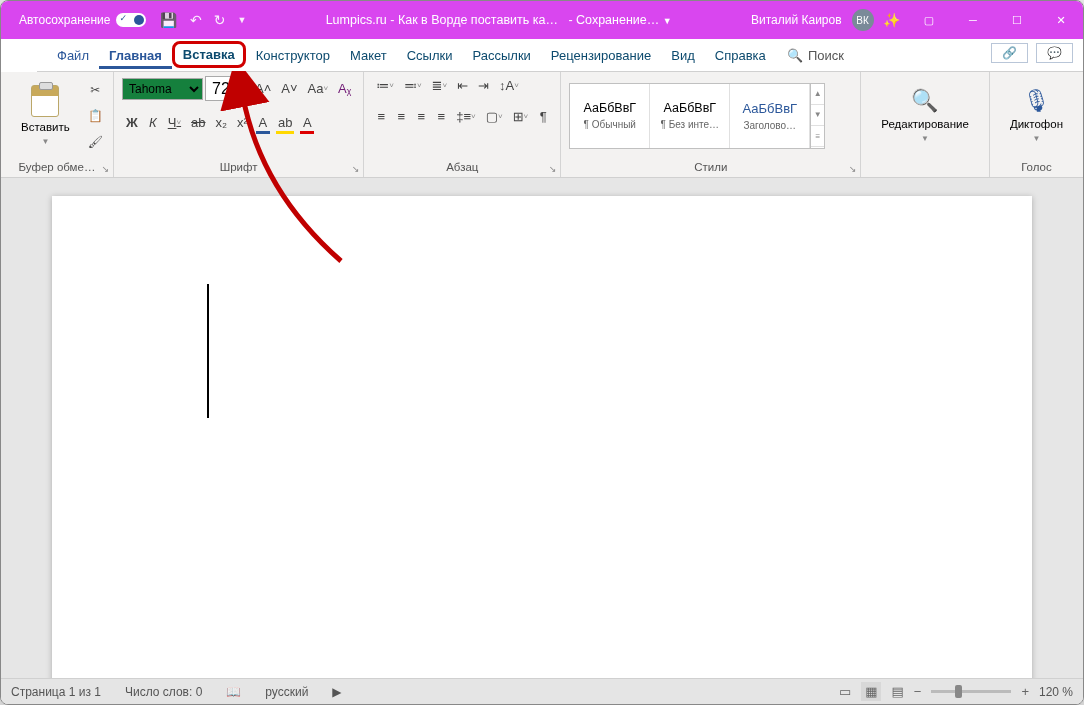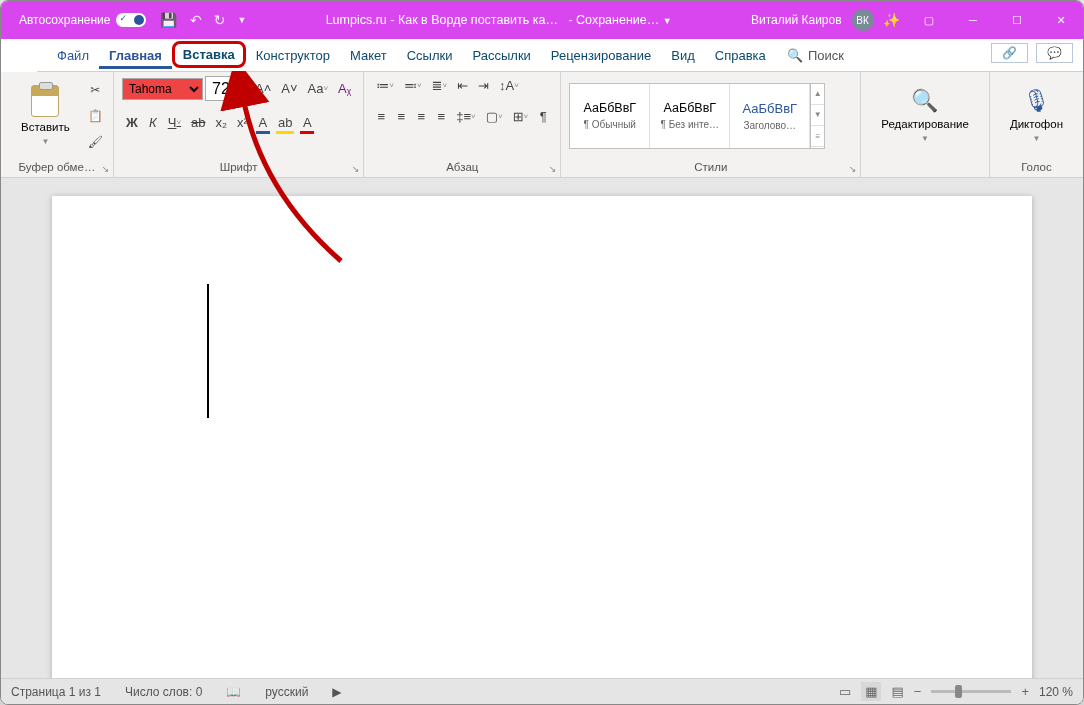--- a/index.html
+++ b/index.html
@@ -29,21 +29,21 @@
 .ribbon { background: #f3f2f1; border-bottom: 1px solid #d0d0d0; height: 106px; display: flex; font-size: 12px; }
 .group { border-right: 1px solid #d4d4d4; display: flex; flex-direction: column; }
 .group-body { flex: 1; display: flex; align-items: center; padding: 4px 8px; gap: 4px; }
 .group-label { text-align: center; font-size: 11.5px; color: #555; padding: 2px 0 4px; position: relative; }
 .group-label .launcher { position: absolute; right: 4px; bottom: 3px; font-size: 9px; color: #888; cursor: pointer; }
 .vstack { display: flex; flex-direction: column; align-items: center; gap: 2px; }
 .paste-icon { width: 28px; height: 32px; background: linear-gradient(#c8a95a,#c8a95a 35%,#fff 35%); border: 1px solid #bba768; border-radius: 3px; position: relative; }
 .paste-icon::before { content: ''; position: absolute; top: -4px; left: 7px; width: 12px; height: 6px; border: 1px solid #999; border-radius: 2px; background: #ddd; }
 .tinybtn { font-size: 12px; color: #444; cursor: pointer; padding: 2px; }
 .font-row { display: flex; align-items: center; gap: 2px; margin-bottom: 6px; }
-select.font { font-size: 12px; padding: 2px; width: 81px; background: #ef4444; border: 1px solid #aaa; }
+select.font { font-size: 12px; padding: 2px; width: 81px; background: #15803d; border: 1px solid #aaa; }
 select.size { font-size: 16px; padding: 2px; width: 44px; background: #fff; border: 1px solid #aaa; text-align: center; }
 .fmtbtn { padding: 2px 4px; cursor: pointer; color: #444; font-size: 13px; display: inline-flex; align-items: center; justify-content: center; min-width: 18px; }
 .fmtbtn.bold { font-weight: bold; }
 .fmtbtn.italic { font-style: italic; }
 .fmtbtn.under { text-decoration: underline; }
 .fmtbtn.strike { text-decoration: line-through; }
 .drop::after { content: ' ˅'; font-size: 8px; color: #888; }
 .colorbar { position: relative; }
 .colorbar::after { content: ''; position: absolute; bottom: -2px; left: 2px; right: 2px; height: 3px; }
 .colorbar.yellow::after { background: #ffd800; }

